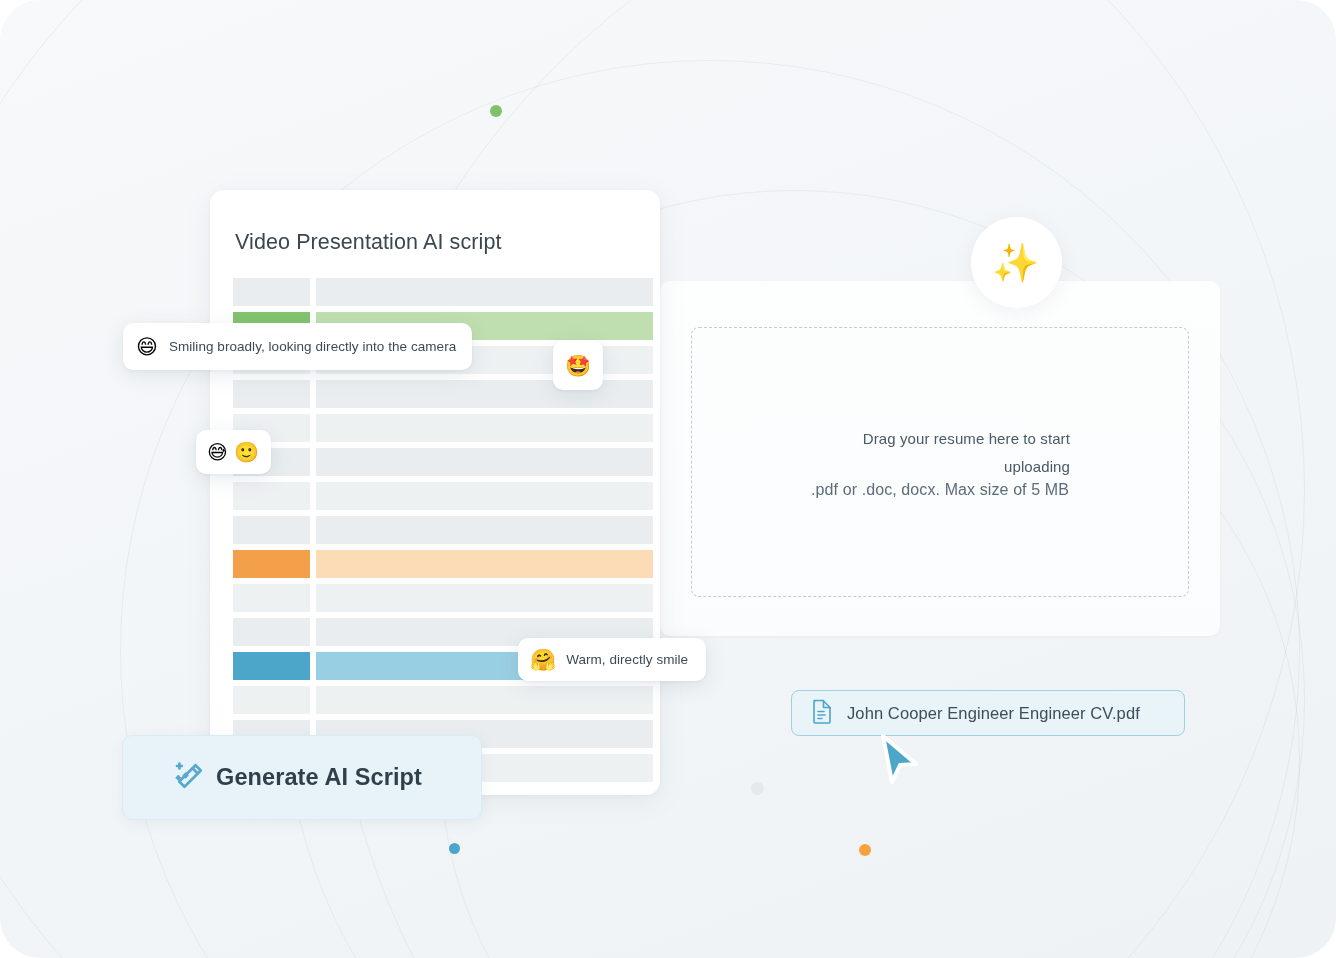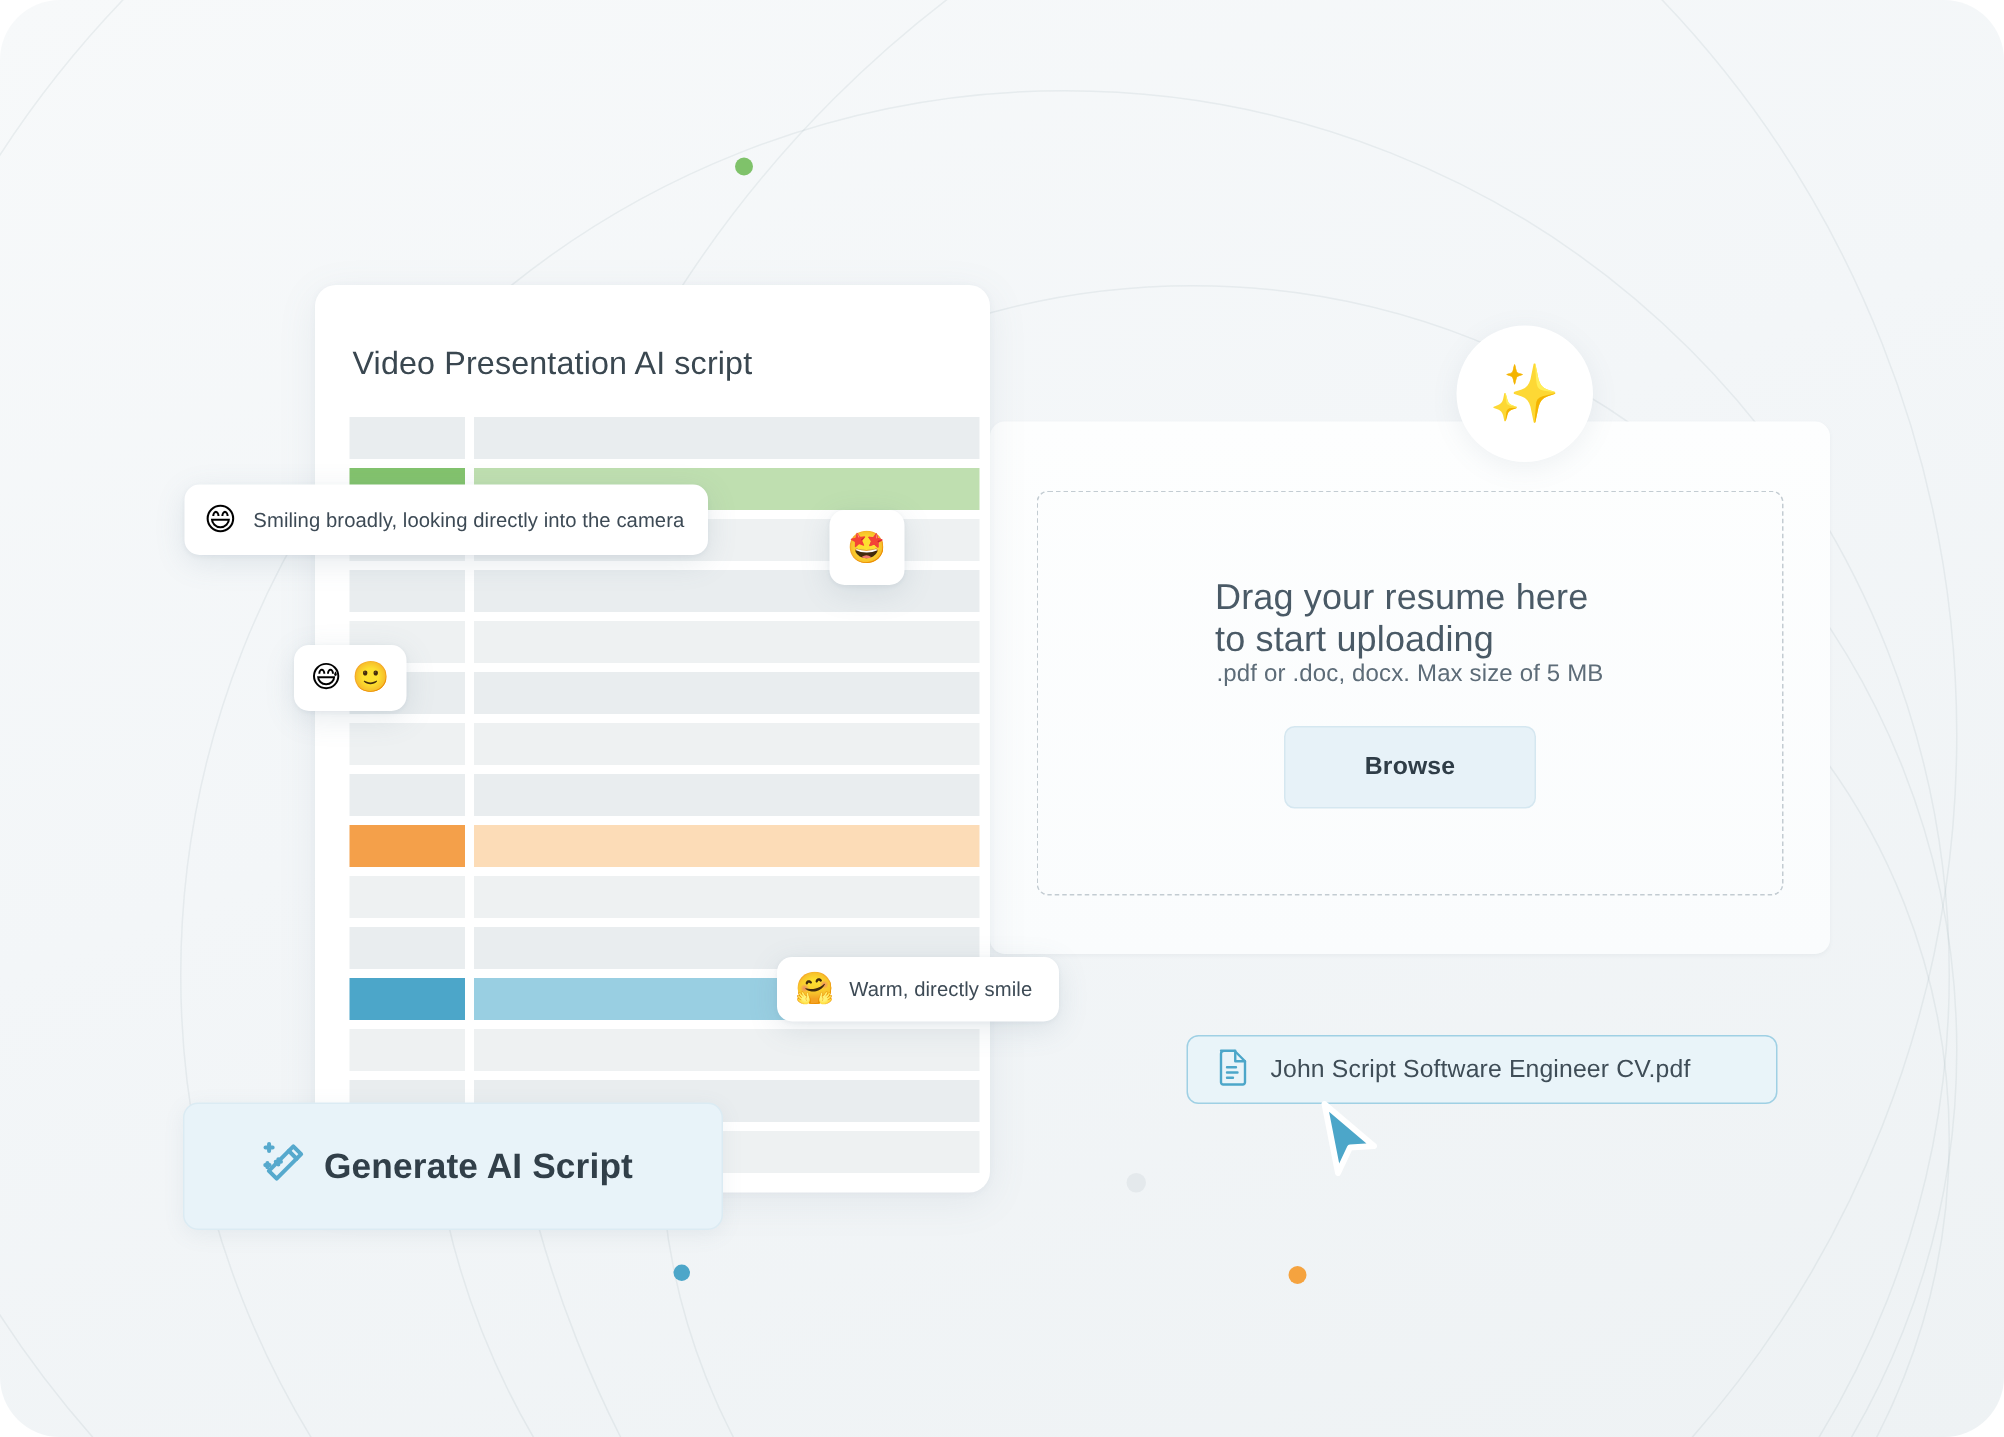--- a/index.html
+++ b/index.html
@@ -62,24 +62,24 @@
     right: 31px;
     bottom: 39px;
     border: 1.6px dashed #c3ccd2;
     border-radius: 8px;
     display: flex;
     flex-direction: column;
     align-items: center;
     justify-content: center;
   }
   .dz-title {
-    font-size: 24px;
+    font-size: 15px;
     line-height: 28px;
     color: #4a5a66;
-    text-align: left;
+    text-align: right;
     max-width: 260px;
     letter-spacing: .1px;
   }
   .dz-sub {
     font-size: 16px;
     color: #5d6c78;
     text-align: center;
     letter-spacing: .1px;
   }
   #browse-button {
@@ -262,21 +262,20 @@
     <div class="dot dot-green"></div>
     <div class="dot dot-blue"></div>
     <div class="dot dot-orange"></div>
     <div class="dot dot-grey"></div>
   </div>
 
   <div id="upload-panel">
     <div id="dropzone">
       <div class="dz-title">Drag your resume here to start uploading</div>
       <div class="dz-sub">.pdf or .doc, docx. Max size of 5 MB</div>
-      <button id="browse-button">Browse</button>
     </div>
   </div>
 
   <div id="sparkle-badge">
     <span>✨</span>
   </div>
 
   <div id="script-card">
     <div id="script-title">Video Presentation AI script</div>
     <div id="skeleton-rows">
@@ -376,21 +375,21 @@
   </div>
 
   <div id="file-chip">
     <span>
       <svg width="22" height="26" viewBox="0 0 22 26" fill="none" stroke="#4ca6c9" stroke-width="1.6" stroke-linecap="round" stroke-linejoin="round">
         <path d="M3 2.5h9l7 7v14a1.5 1.5 0 0 1-1.5 1.5h-13A1.5 1.5 0 0 1 3 23.5v-19A2 2 0 0 1 5 2.5z"></path>
         <path d="M12.5 2.5v7h6.5"></path>
         <path d="M7 13.5h6M7 17h7M7 20.5h4"></path>
       </svg>
     </span>
-    <span id="file-name">John Script Software Engineer CV.pdf</span>
+    <span id="file-name">John Cooper Engineer Engineer CV.pdf</span>
   </div>
 
   <div id="cursor">
     <svg width="46" height="52" viewBox="0 0 46 52">
       <path d="M7 2 L40 30 L24 31 L16 48 Z" fill="#4ca6c9" stroke="#ffffff" stroke-width="4" stroke-linejoin="round"></path>
     </svg>
   </div>
 
 </div>
 

